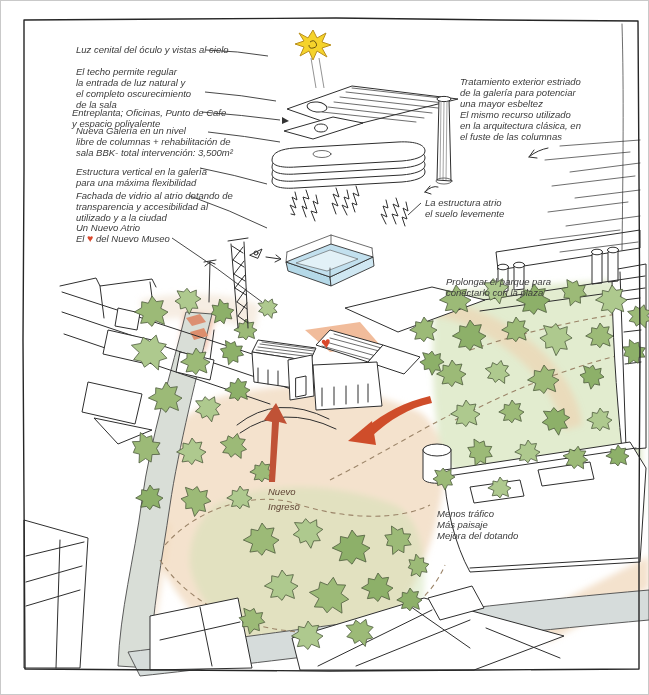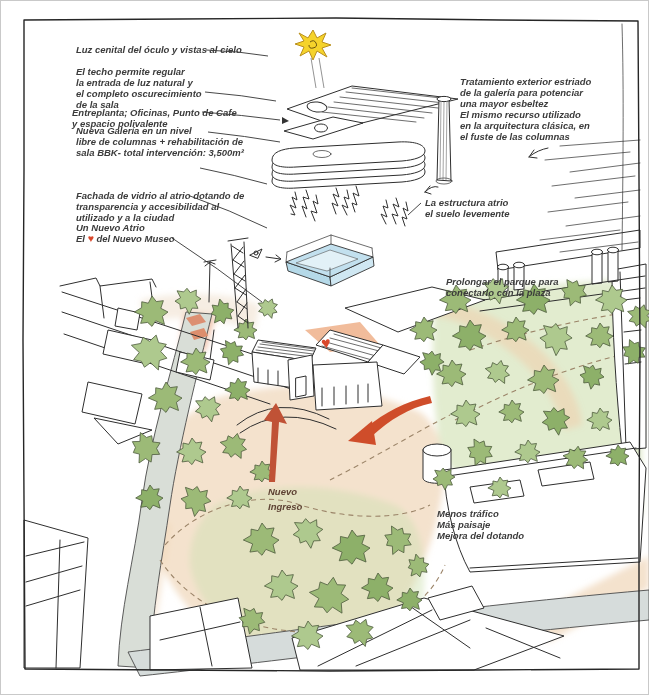--- a/index.html
+++ b/index.html
@@ -1,20 +1,20 @@
 <!DOCTYPE html>
 <html style="--c-heart: #d9472b; --c-arrow: #cf4d2a; --c-sun: #f5d32b; --c-glass: #c2e0ee; --c-foliage: #9cba77; --c-foliage2: #aec98e; --c-foliage3: #8db069; --c-ground: #f0d5b8; --c-road: #d9ded7; --c-grass: #d2e2b6; --c-ink: #2e2e2e;"><head>
 <meta charset="utf-8">
 <style>
   html,body{margin:0;padding:0;background:#fff;}
   .page{position:relative;width:649px;height:695px;background:#ffffff;overflow:hidden;
         font-family:"Liberation Sans",sans-serif;outline:1px solid #c9c9c9;outline-offset:-1px;}
   .page svg{position:absolute;left:0;top:0;}
   .lbl{position:absolute;font-style:italic;font-size:9.5px;line-height:11px;color:#3b3b3b;
-       white-space:pre-line;letter-spacing:0;font-weight:bold;}
+       white-space:pre-line;letter-spacing:0;}
   .lbl .heart{color:var(--c-heart,#d9472b);font-style:normal;font-size:10.5px;}
   .lbl.entr{line-height:15px;color:#5e4334;}
   .ink{stroke:var(--c-ink,#2e2e2e);fill:none;stroke-width:1;stroke-linecap:round;stroke-linejoin:round;}
   .inkf{stroke:var(--c-ink,#2e2e2e);fill:#ffffff;stroke-width:1;stroke-linejoin:round;}
   .thin{stroke-width:.7;}
 </style>
 </head>
 <body>
 
 <div class="page">
@@ -281,20 +281,22 @@
   <div class="lbl" style="left:76px;top:44px">Luz cenital del óculo y vistas al cielo</div>
   <div class="lbl" style="left:76px;top:66px">El techo permite regular
 la entrada de luz natural y
 el completo oscurecimiento
 de la sala</div>
   <div class="lbl" style="left:72px;top:107px">Entreplanta; Oficinas, Punto de Cafe
 y espacio polivalente</div>
   <div class="lbl" style="left:76px;top:125px">Nueva Galería en un nivel
 libre de columnas + rehabilitación de
 sala BBK- total intervención: 3,500m²</div>
+  <div class="lbl" style="left:76px;top:166px">Estructura vertical en la galería
+para una máxima flexibilidad</div>
   <div class="lbl" style="left:76px;top:190px">Fachada de vidrio al atrio dotando de
 transparencia y accesibilidad al
 utilizado y a la ciudad</div>
   <div class="lbl" style="left:76px;top:222px"><span>Un Nuevo Atrio</span><br><span>El</span> <span class="heart">♥</span> <span>del Nuevo Museo</span></div>
   <div class="lbl" style="left:460px;top:76px">Tratamiento exterior estriado
 de la galería para potenciar
 una mayor esbeltez
 El mismo recurso utilizado
 en la arquitectura clásica, en
 el fuste de las columnas</div>

